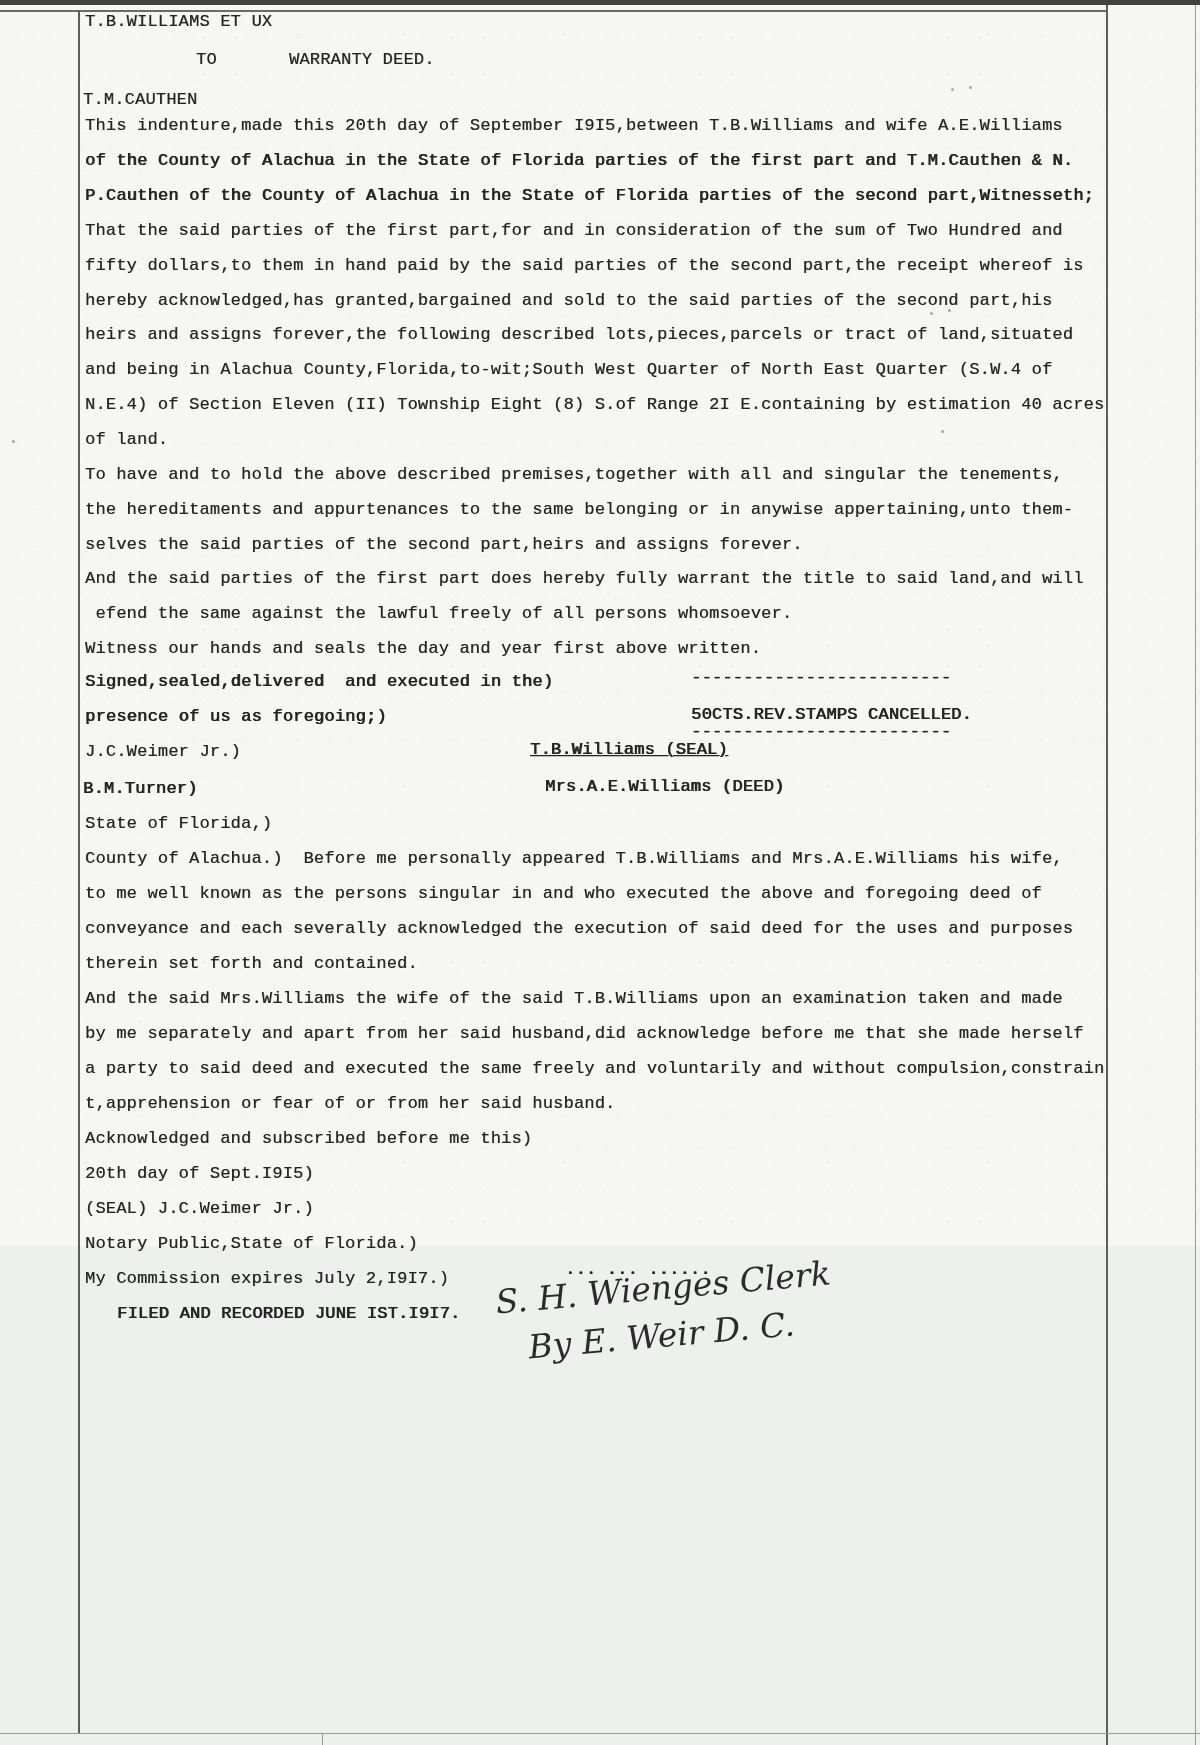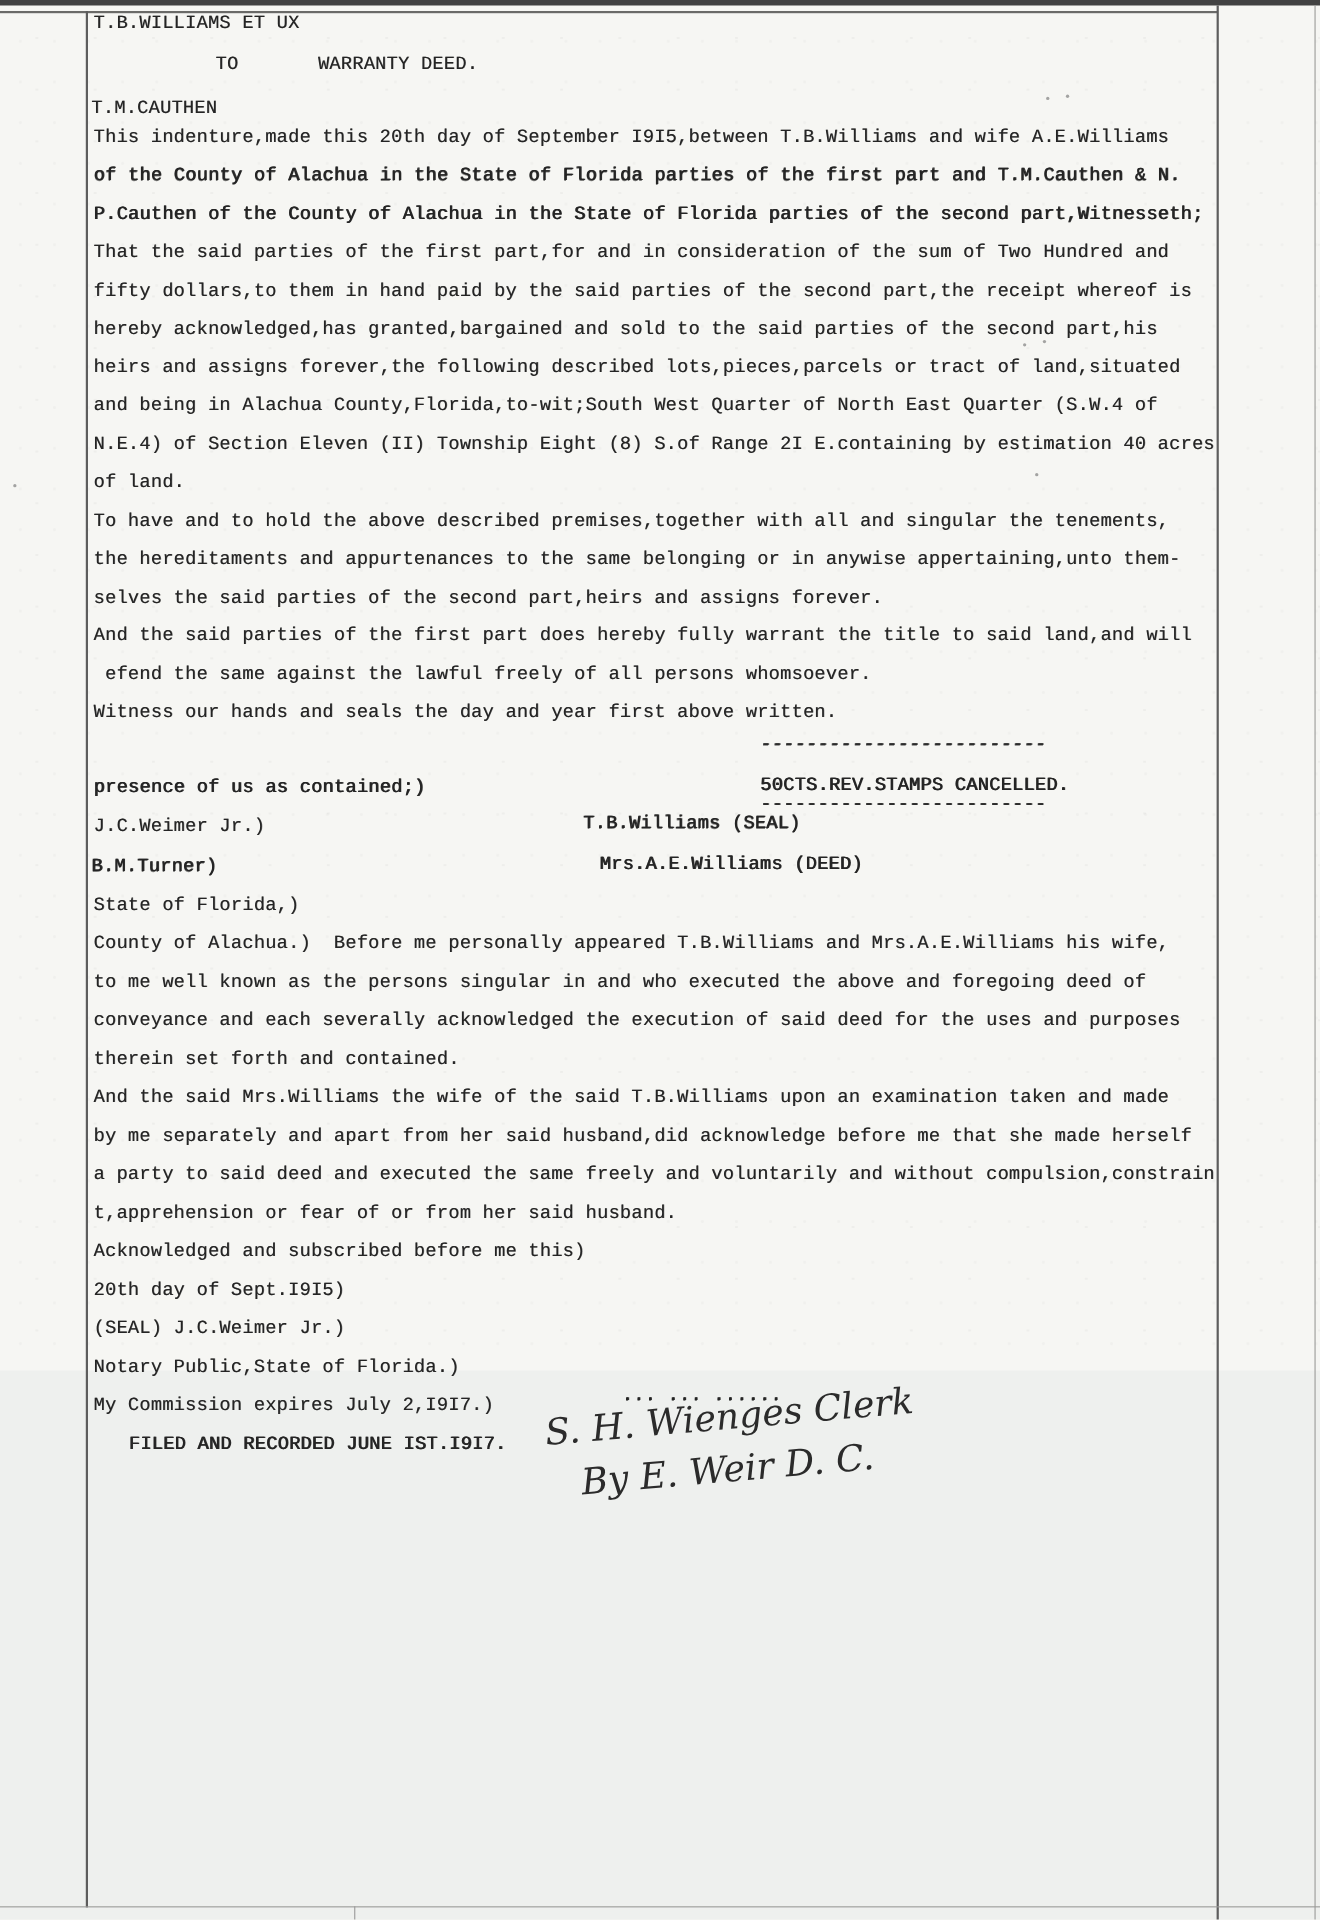--- a/index.html
+++ b/index.html
@@ -77,26 +77,27 @@
   <div class="tw" style="left:85px;top:360px;">and being in Alachua County,Florida,to-wit;South West Quarter of North East Quarter (S.W.4 of</div>
   <div class="tw" style="left:85px;top:395px;">N.E.4) of Section Eleven (II) Township Eight (8) S.of Range 2I E.containing by estimation 40 acres</div>
   <div class="tw" style="left:85px;top:430px;">of land.</div>
   <div class="tw" style="left:85px;top:465px;">To have and to hold the above described premises,together with all and singular the tenements,</div>
   <div class="tw" style="left:85px;top:500px;">the hereditaments and appurtenances to the same belonging or in anywise appertaining,unto them-</div>
   <div class="tw" style="left:85px;top:535px;">selves the said parties of the second part,heirs and assigns forever.</div>
   <div class="tw" style="left:85px;top:569px;">And the said parties of the first part does hereby fully warrant the title to said land,and will</div>
   <div class="tw" style="left:85px;top:604px;"> efend the same against the lawful freely of all persons whomsoever.</div>
   <div class="tw" style="left:85px;top:639px;">Witness our hands and seals the day and year first above written.</div>
 
+  <div class="tw hv" style="left:85px;top:672px;">Signed,sealed,delivered  and executed in the)</div>
   <div class="tw hv" style="left:691px;top:668px;">-------------------------</div>
-  <div class="tw hv" style="left:85px;top:707px;">presence of us as contained;)</div>
+  <div class="tw hv" style="left:85px;top:707px;">presence of us as foregoing;)</div>
   <div class="tw hv" style="left:691px;top:705px;">50CTS.REV.STAMPS CANCELLED.</div>
   <div class="tw hv" style="left:691px;top:722px;">-------------------------</div>
   <div class="tw" style="left:85px;top:742px;">J.C.Weimer Jr.)</div>
-  <div class="tw hv" style="left:530px;top:740px;">T.B.Williams (SEAL)</div>
+  <div class="tw hv" style="left:530px;top:740px;text-decoration:underline;">T.B.Williams (SEAL)</div>
   <div class="tw hv" style="left:83px;top:779px;">B.M.Turner)</div>
   <div class="tw hv" style="left:545px;top:777px;">Mrs.A.E.Williams (DEED)</div>
 
   <div class="tw" style="left:85px;top:814px;">State of Florida,)</div>
   <div class="tw" style="left:85px;top:849px;">County of Alachua.)  Before me personally appeared T.B.Williams and Mrs.A.E.Williams his wife,</div>
   <div class="tw" style="left:85px;top:884px;">to me well known as the persons singular in and who executed the above and foregoing deed of</div>
   <div class="tw" style="left:85px;top:919px;">conveyance and each severally acknowledged the execution of said deed for the uses and purposes</div>
   <div class="tw" style="left:85px;top:954px;">therein set forth and contained.</div>
   <div class="tw" style="left:85px;top:989px;">And the said Mrs.Williams the wife of the said T.B.Williams upon an examination taken and made</div>
   <div class="tw" style="left:85px;top:1024px;">by me separately and apart from her said husband,did acknowledge before me that she made herself</div>

